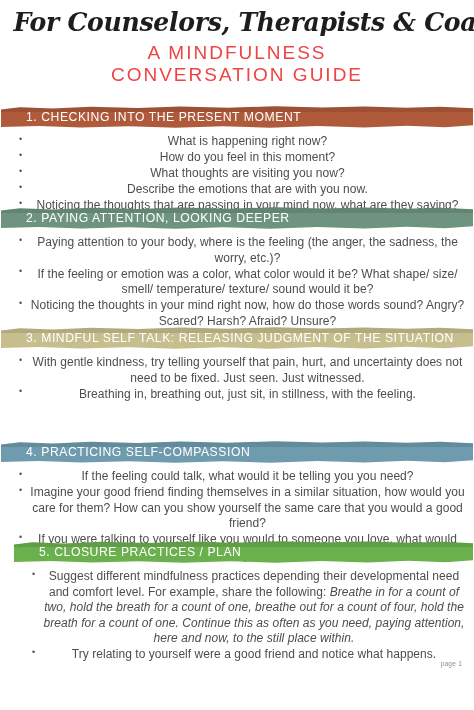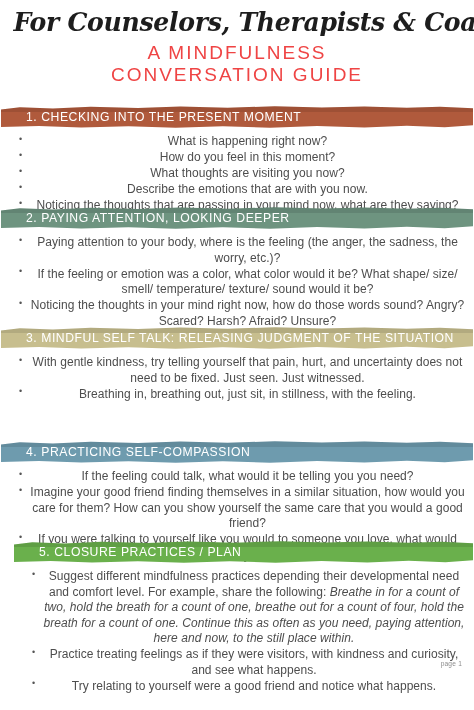--- a/index.html
+++ b/index.html
@@ -186,20 +186,19 @@
       </div>
     </div>
     <div class="section" style="position: absolute; left: 13px; right: 0px; top: 541px;">
       <div class="banner">
         <span class="brush" style="background: rgb(106, 176, 76);"></span>
         <span class="banner-label">5. Closure Practices / Plan</span>
       </div>
       <div class="body-block">
         <ul class="items">
           <li>Suggest different mindfulness practices depending their developmental need and comfort level.  For example, share the following: <i>Breathe in for a count of two, hold the breath for a count of one, breathe out for a count of four, hold the breath for a count of one.  Continue this as often as you need, paying attention, here and now, to the still place within.</i></li>
-          <li>Practice treating feelings as if they were visitors, with kindness and curiosity, and see what happens.</li>
           <li>Try relating to yourself were a good friend and notice what happens.</li>
         </ul>
       </div>
     </div>
   </div>
 
 <div class="footer-page" id="footer-page" style="top: 660px;">page 1</div>
 
 </body></html>

